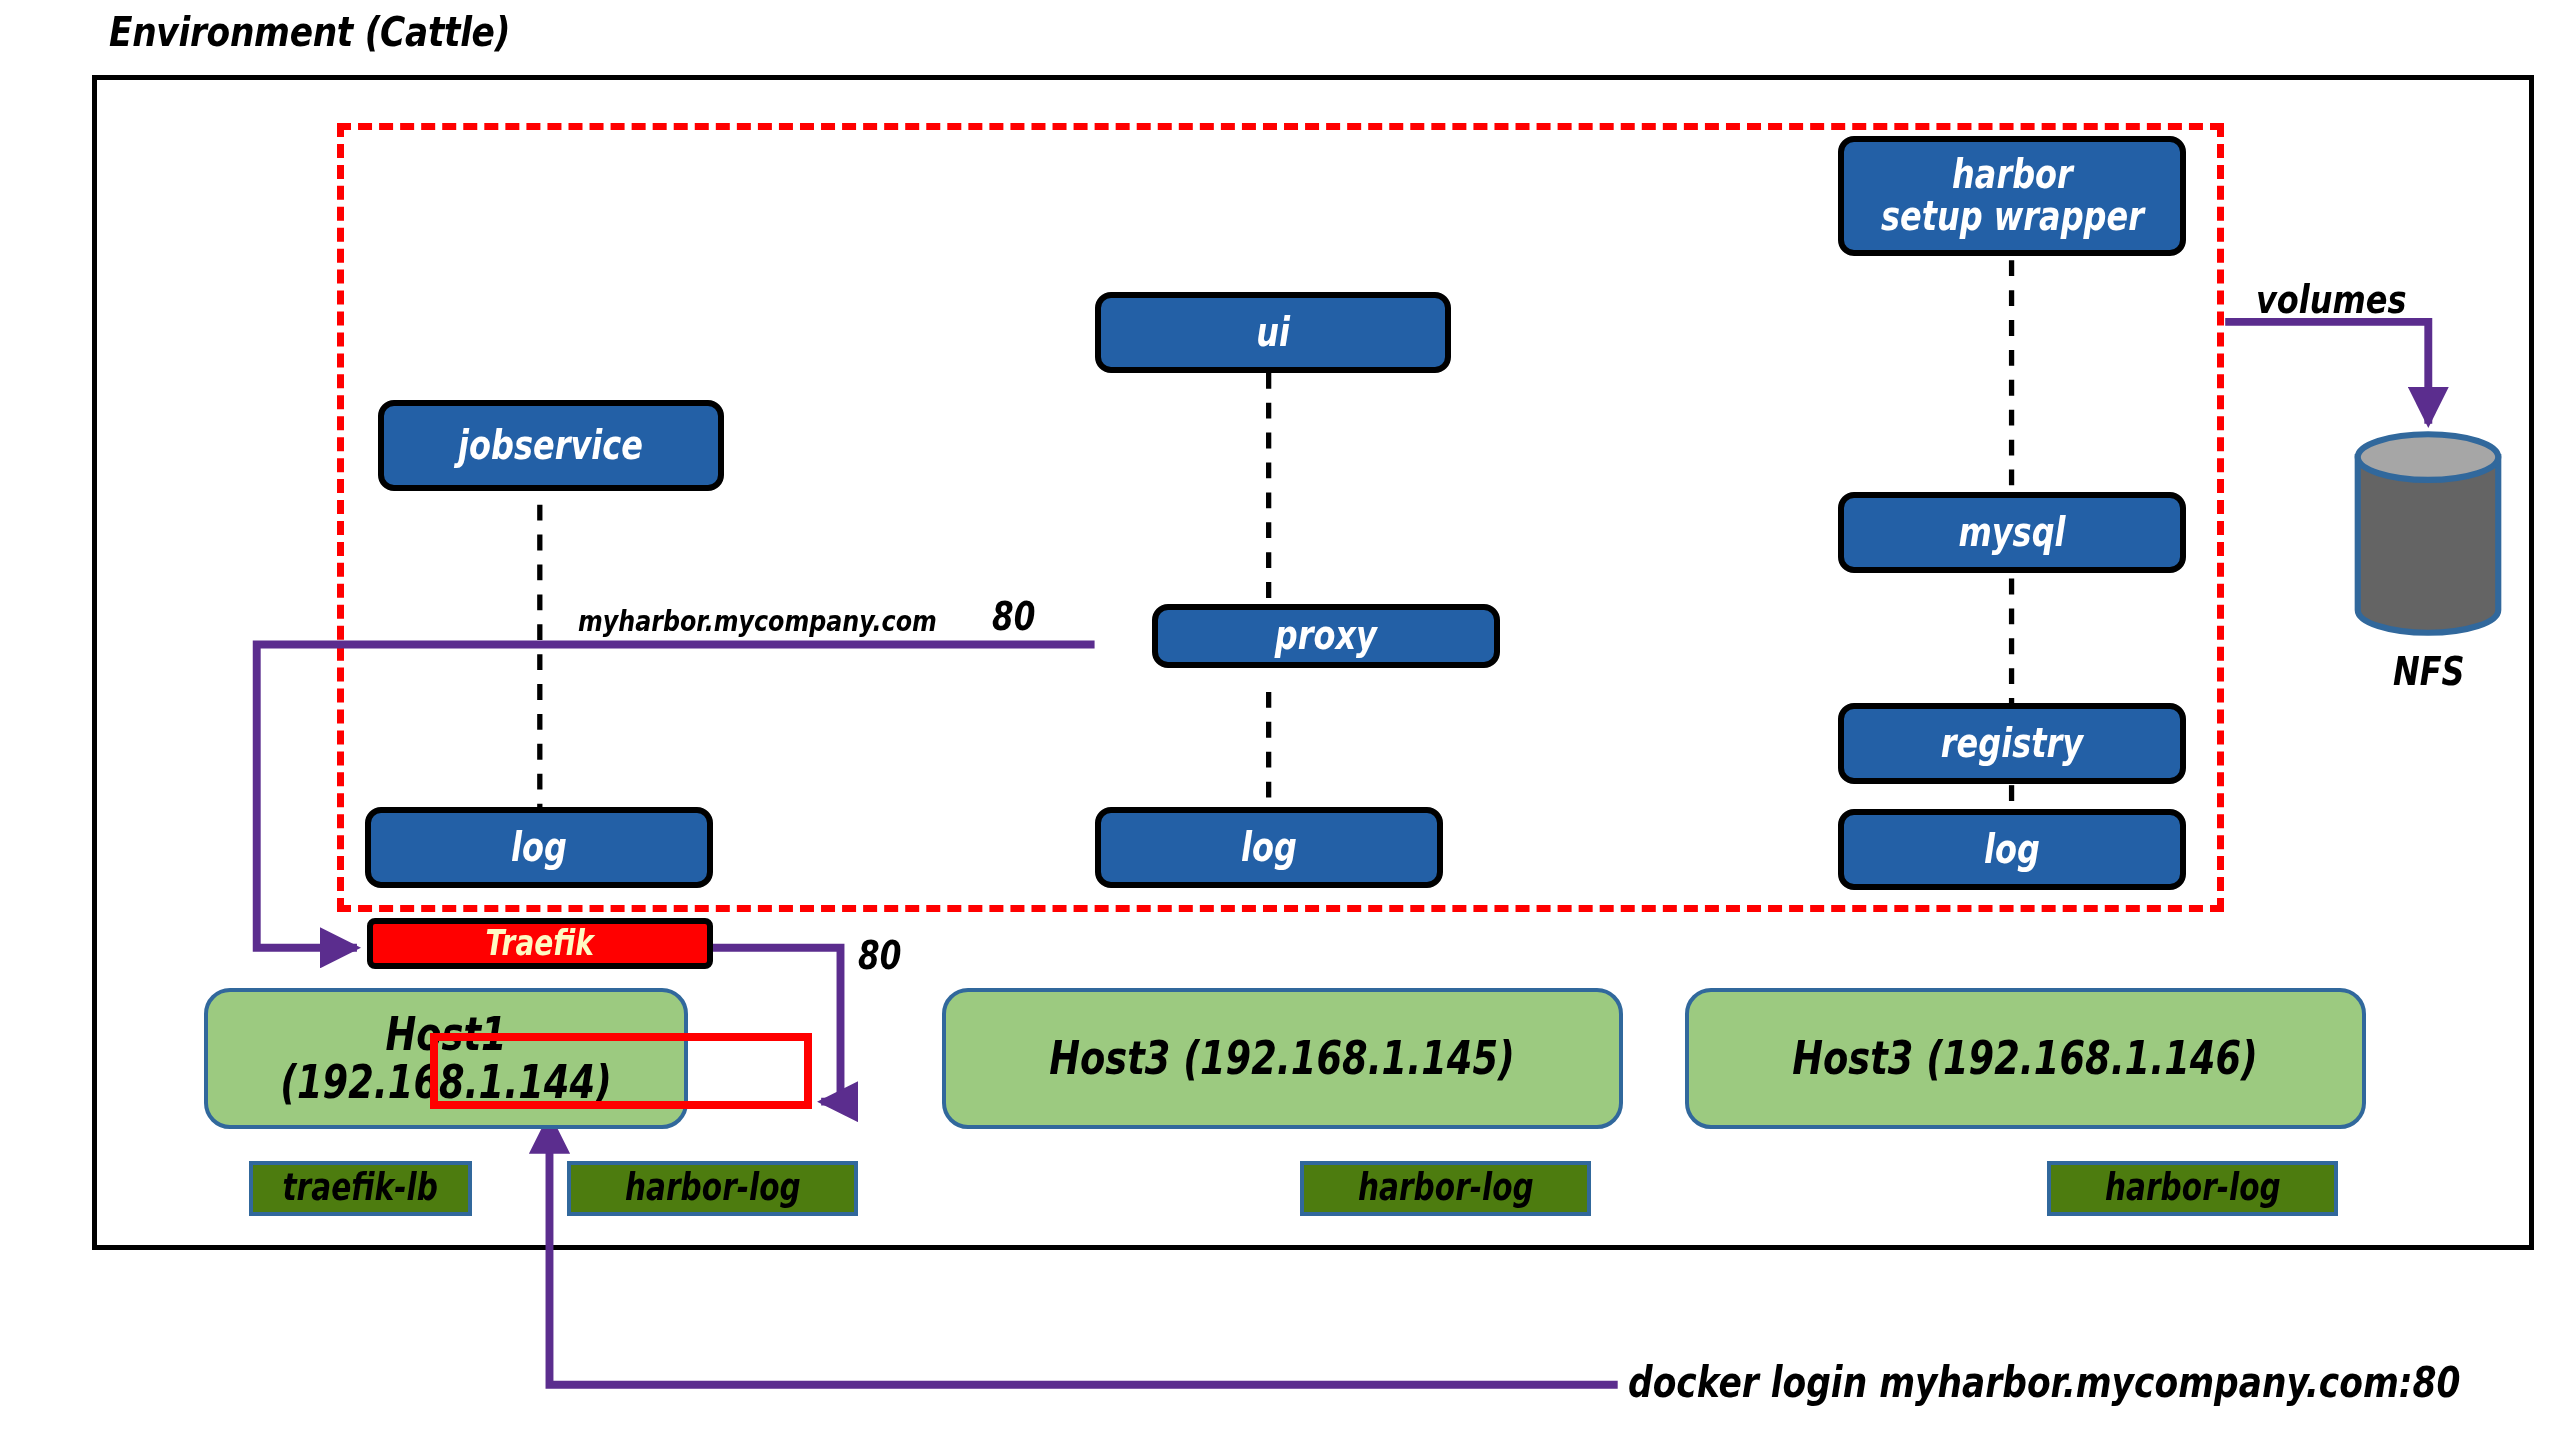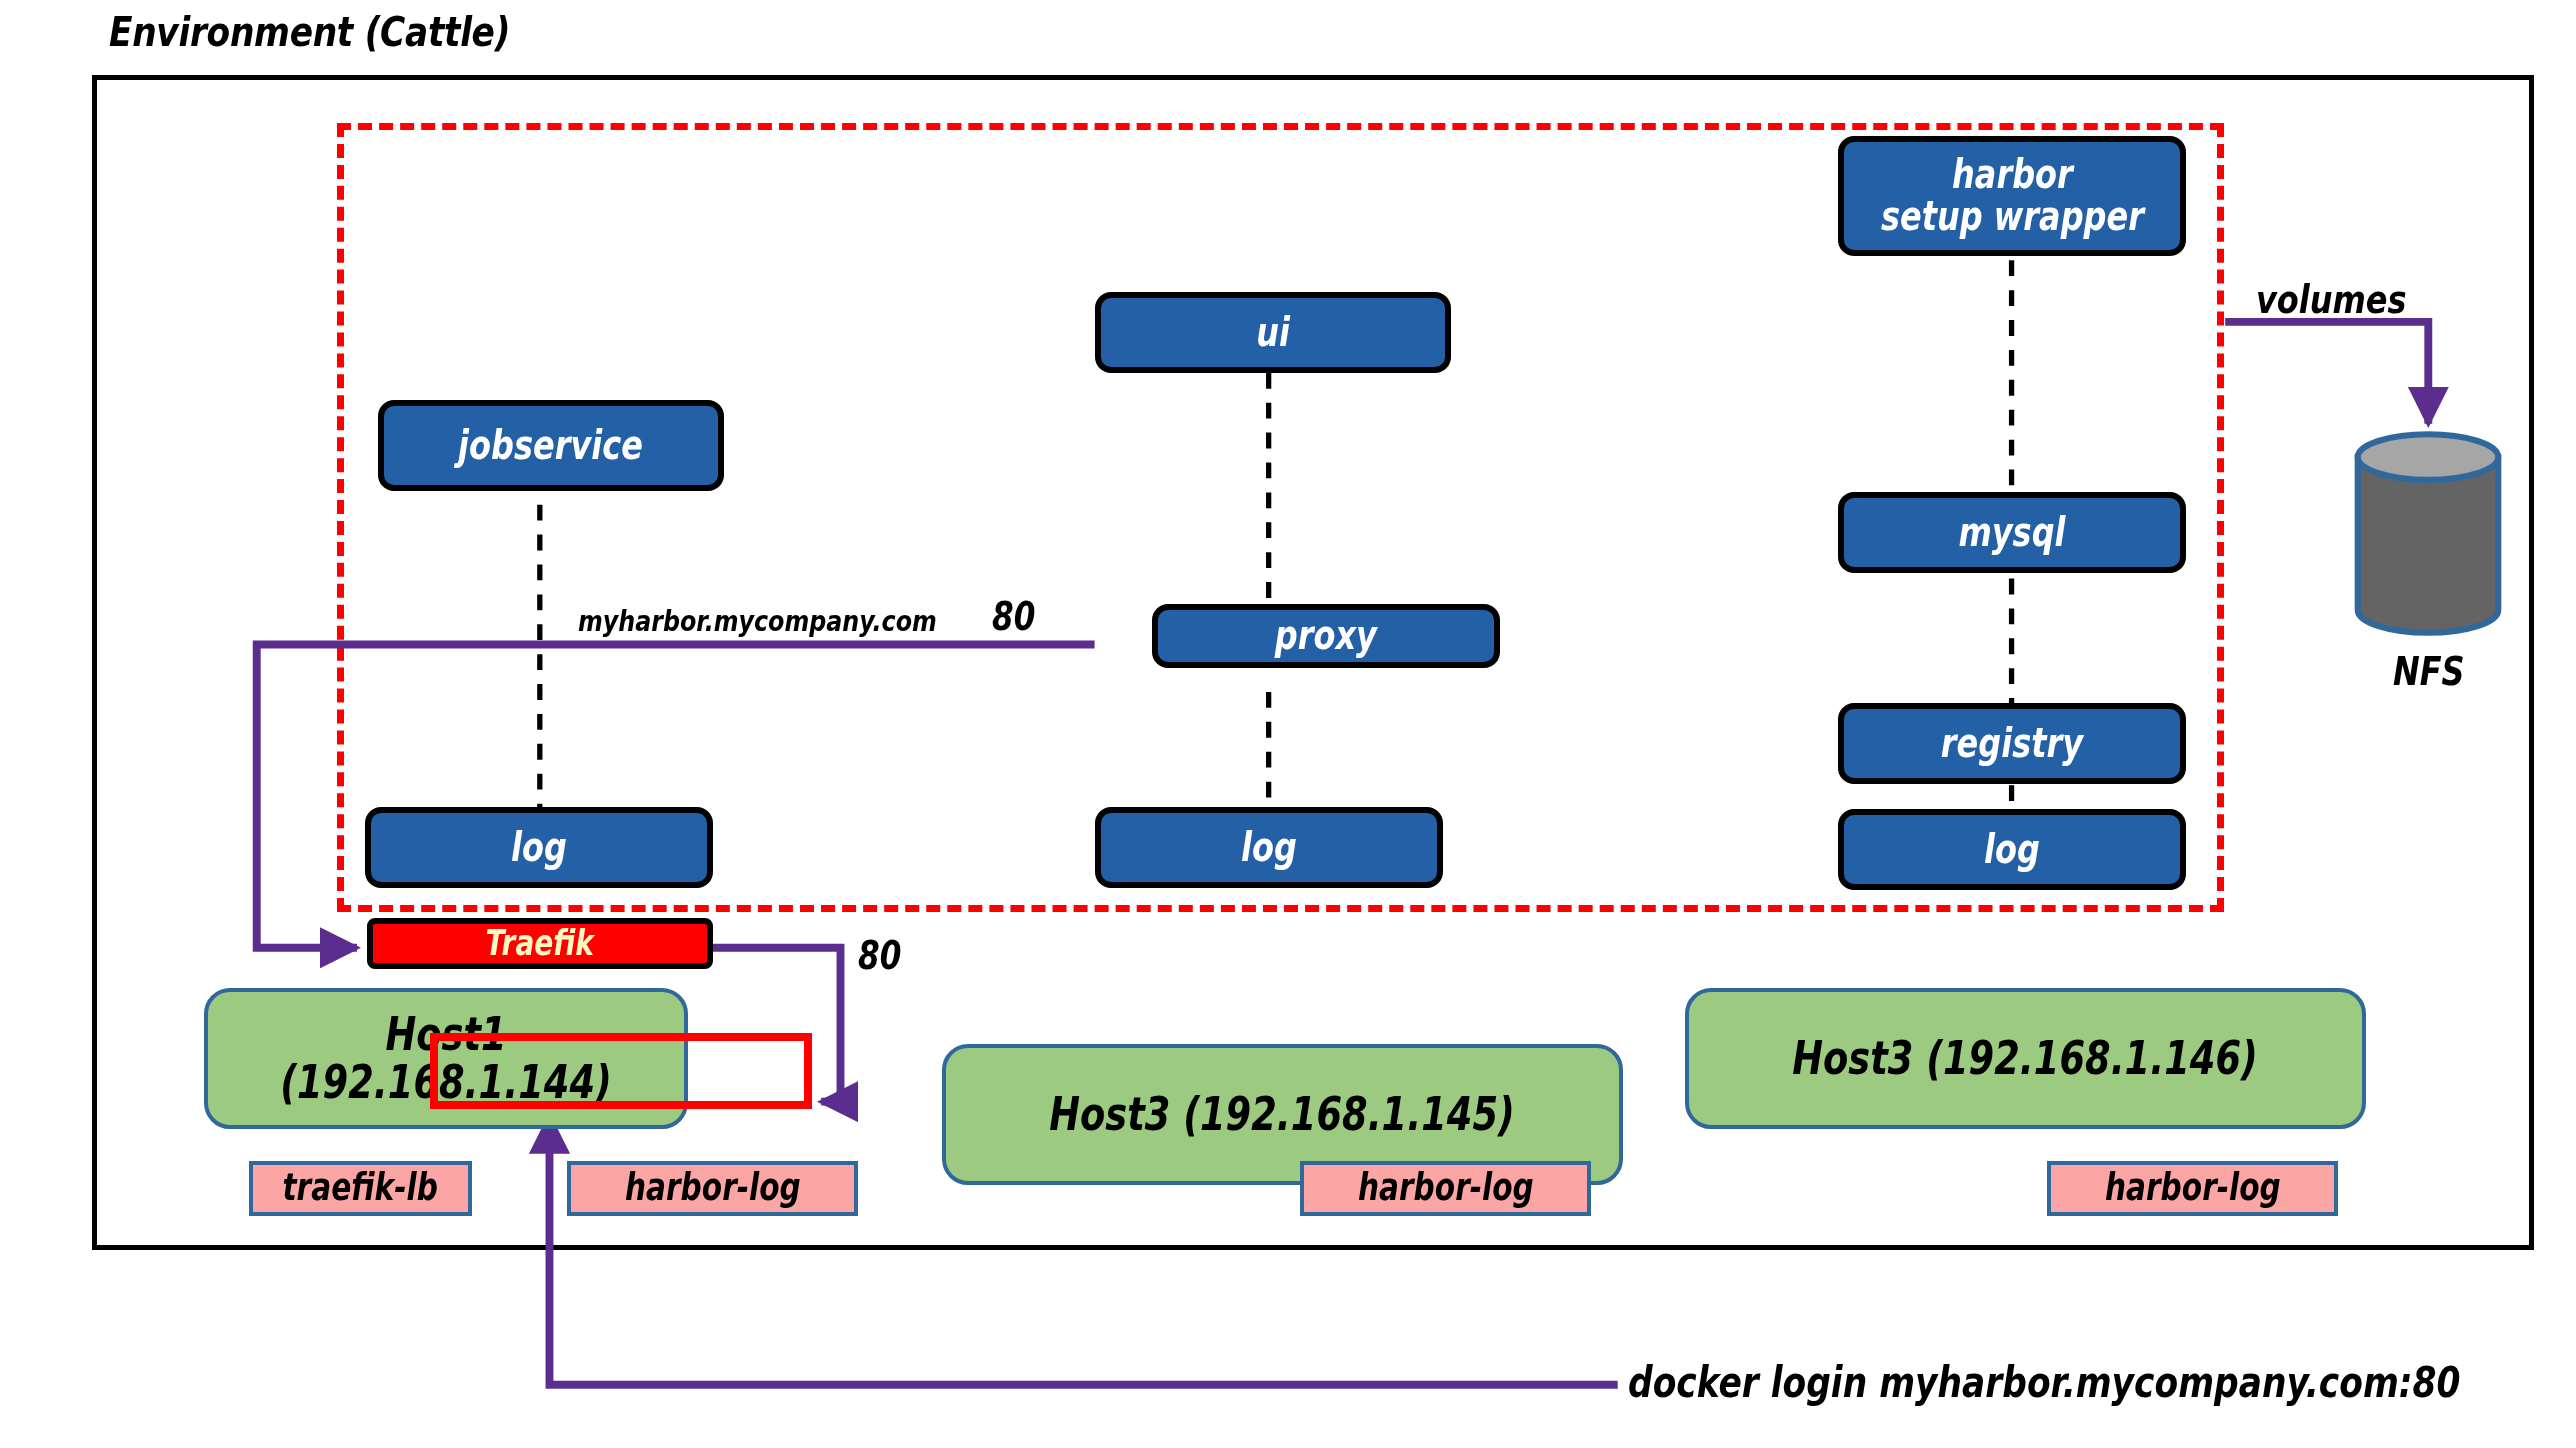--- a/index.html
+++ b/index.html
@@ -101,21 +101,21 @@
     box-sizing: border-box;
     background: #9cca80;
     border: 4.4px solid #31689c;
     border-radius: 26px;
     color: #000000;
     font-size: 46px;
   }
   .host-tag {
     position: absolute;
     box-sizing: border-box;
-    background: #fca5a5;
+    background: #4d7c0f;
     border: 4.4px solid #31689c;
     color: #000000;
     font-size: 37px;
   }
   #ip-highlight {
     position: absolute;
     left: 430px; top: 1033px;
     width: 382px; height: 76px;
     border: 8.8px solid #ff0000;
     box-sizing: border-box;
@@ -244,21 +244,21 @@
     <span>Host1 (192.168.1.144)</span>
   </div>
   <div id="ip-highlight"></div>
   <div class="host-tag tc" style="left:249px; top:1161px; width:223px; height:55px;">
     <span>traefik-lb</span>
   </div>
   <div class="host-tag tc" style="left:567px; top:1161px; width:291px; height:55px;">
     <span>harbor-log</span>
   </div>
 
-  <div class="host tc" style="left:942px; top:1044px; width:681px; height:141px;">
+  <div class="host tc" style="left:942px; top:988px; width:681px; height:141px;">
     <span>Host3 (192.168.1.145)</span>
   </div>
   <div class="host-tag tc" style="left:1300px; top:1161px; width:291px; height:55px;">
     <span>harbor-log</span>
   </div>
 
   <div class="host tc" style="left:1685px; top:988px; width:681px; height:141px;">
     <span>Host3 (192.168.1.146)</span>
   </div>
   <div class="host-tag tc" style="left:2047px; top:1161px; width:291px; height:55px;">

